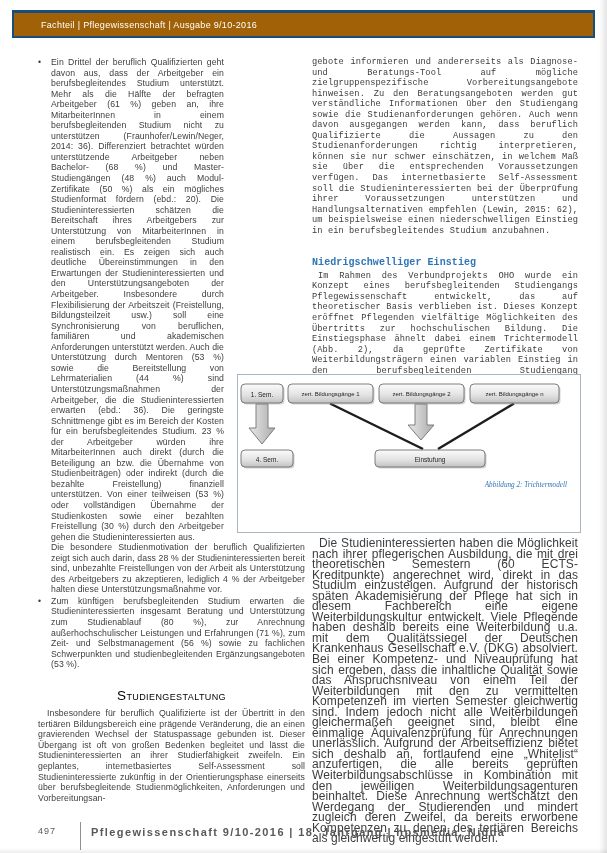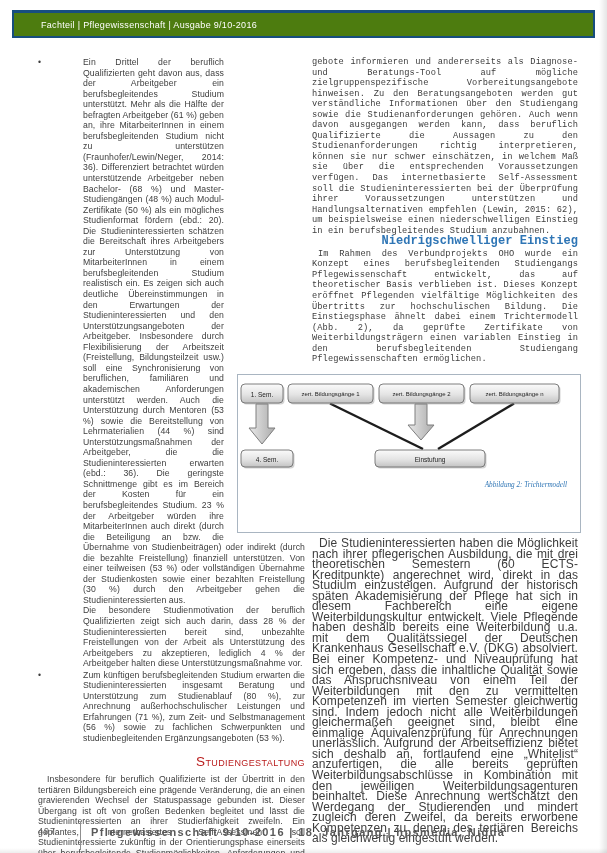--- a/index.html
+++ b/index.html
@@ -7,44 +7,44 @@
     font-family:"Liberation Sans", sans-serif; color:#3d3d3d; }
 
   
   .edge-right { position:absolute; top:0; right:0; width:8px; height:100%;
     background:linear-gradient(to right, rgba(0,0,0,0), rgba(0,0,0,0.10)); }
   .edge-bottom { position:absolute; left:0; bottom:0; width:100%; height:5px;
     background:linear-gradient(to bottom, rgba(0,0,0,0), rgba(0,0,0,0.07)); }
 
   
   .header-bar { position:absolute; left:12px; top:10px; width:583px; height:28px;
-    background:#4d7c0f; border:2px solid #174e7e; border-top-width:3px;
+    background:#a16207; border:2px solid #174e7e; border-top-width:3px;
     display:flex; align-items:center; padding-left:27px; }
   .header-bar span { color:#fff; font-size:9px; letter-spacing:.3px; }
 
   
   .col { position:absolute; top:57px; text-align:justify; font-size:8.7px;
     line-height:10.55px; letter-spacing:.08px; }
   .col-left  { left:38px;  width:267px; }
   .col-right { left:312px; width:266px;font-family:Liberation Mono, monospace; }
 
   .bullet { display:flex; }
   .bullet-marker { width:13px; flex:none; font-size:8.7px; }
-  .bullet-body { flex:1 1 auto; text-align:justify;margin-left:32px; }
+  .bullet-body { flex:1 1 auto; text-align:justify; }
   .bullet + .bullet { margin-top:1px; }
 
   
   .figure-spacer { float:right; width:76px; height:161px; margin:319px 0 2px 5px; }
 
   .block-start { display:block; }
 
-  .section-heading { color:#b91c1c; font-variant:small-caps; font-size:13.5px;
-    letter-spacing:.4px; font-weight:normal; margin:13px 0 7px; text-align:right; }
-  .sub-heading { color:#2e75b5; font-weight:bold; font-size:12px; margin:0 0 2px;
-    text-align:right; }
+  .section-heading { color:#000000; font-variant:small-caps; font-size:13.5px;
+    letter-spacing:.4px; font-weight:normal; margin:21px 0 7px; text-align:center; }
+  .sub-heading { color:#2e75b5; font-weight:bold; font-size:10px; margin:22px 0 2px;
+    text-align:left; }
   .indent { text-indent:9px; }
 
   
   .figure-wrap { position:absolute; left:237px; top:374px; width:384px; height:159px; }
   .fig-label { font-family:"Liberation Sans", sans-serif; fill:#222; }
   .fig-caption { font-family:"Liberation Serif", serif; font-style:italic; fill:#2e75b5; }
 
   
   .para-below-figure { position:absolute; left:312px; top:538px; width:266px;
     text-align:justify; font-size:12px; line-height:10.55px; letter-spacing:.08px;

